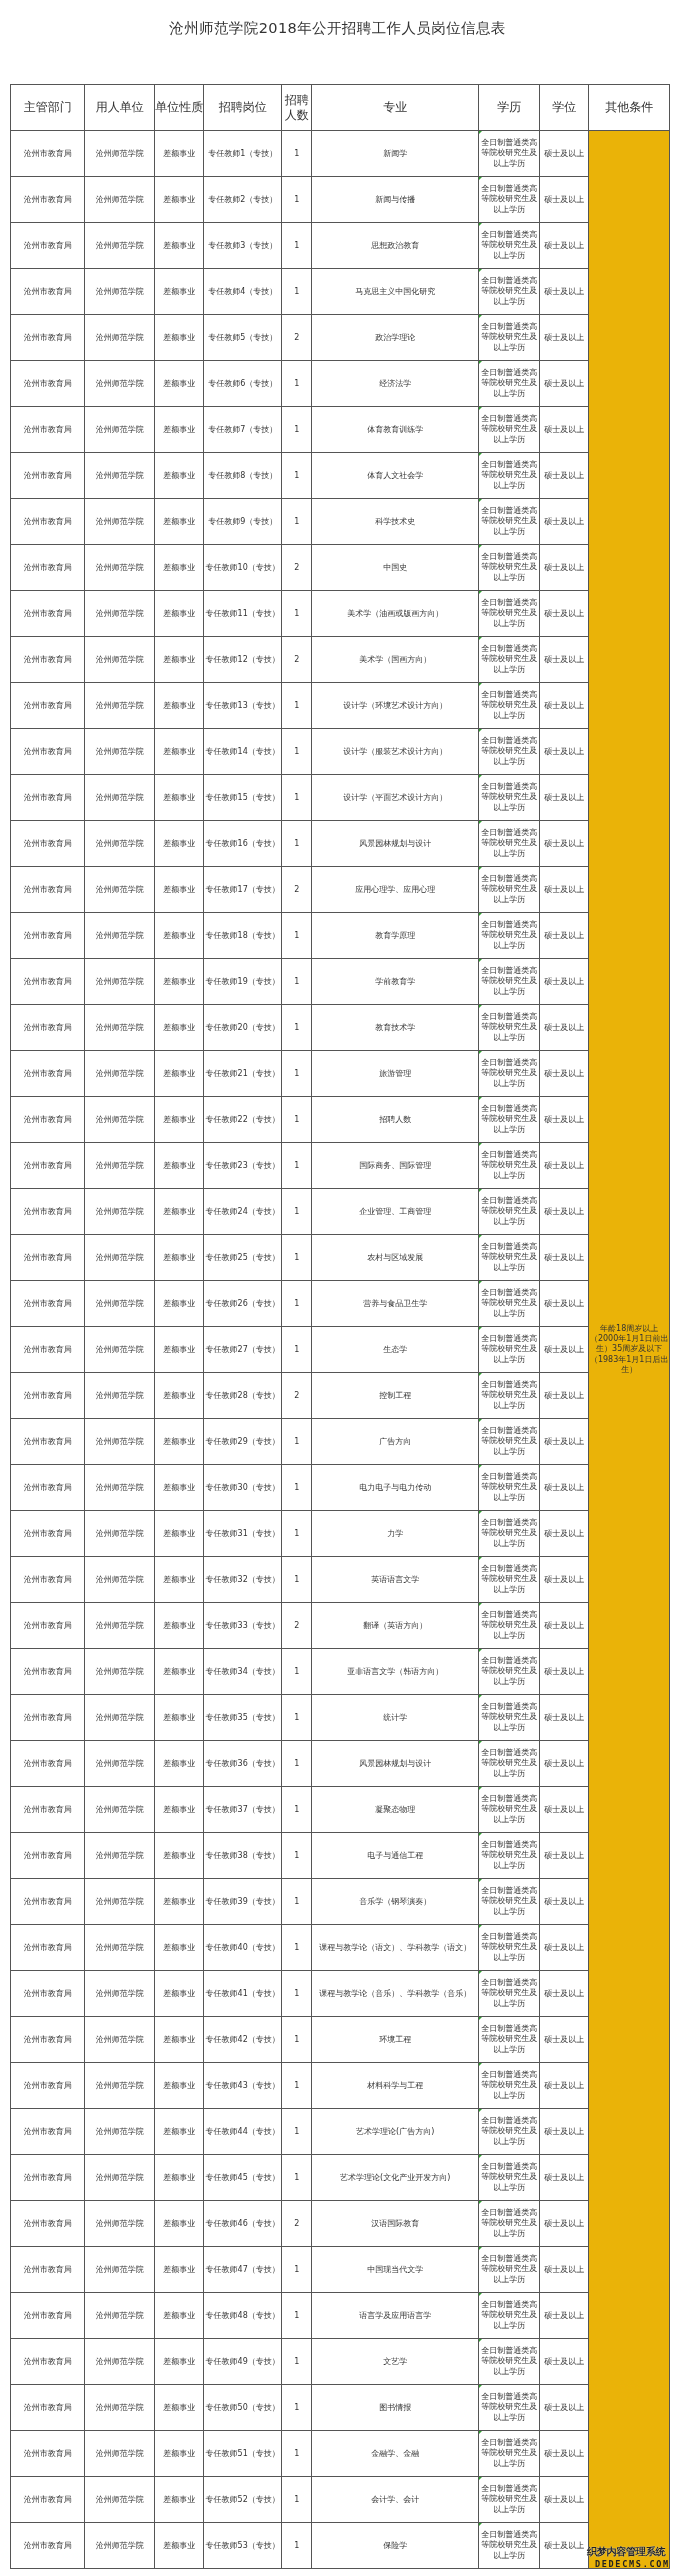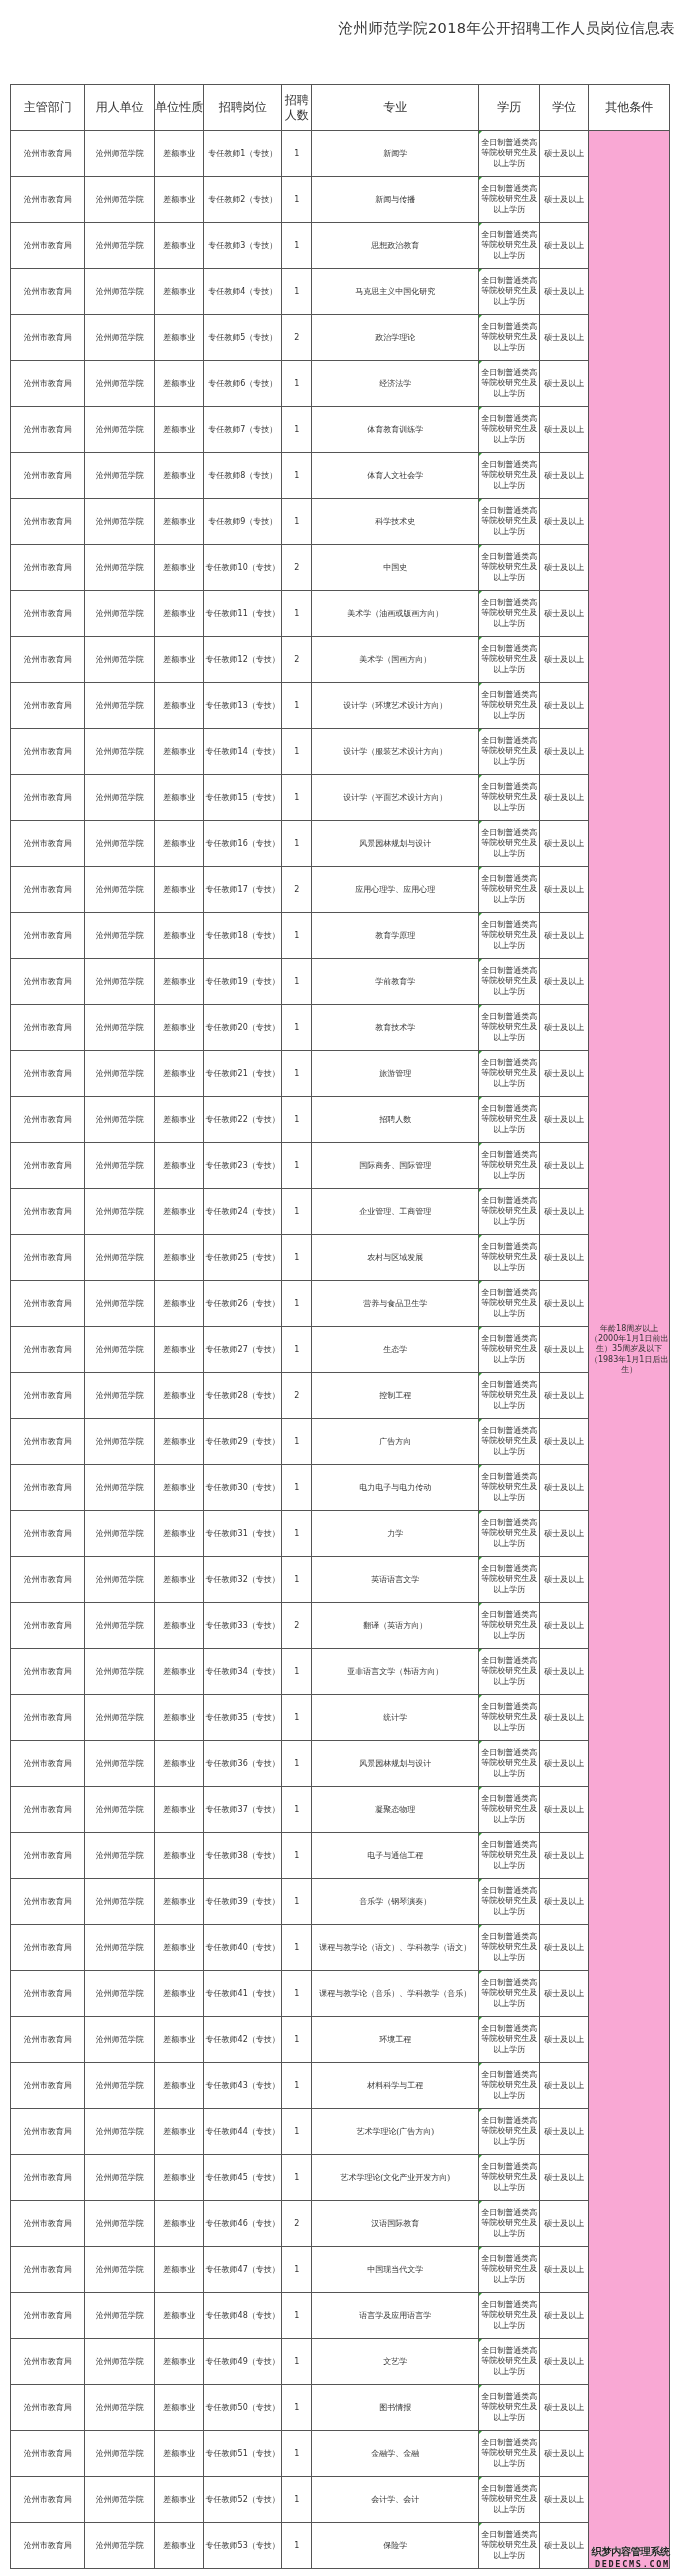--- a/index.html
+++ b/index.html
@@ -1,33 +1,33 @@
 <!DOCTYPE html>
 <html style="font-size:13.6px"><head>
 <meta charset="utf-8">
 <style>
   html, body { margin:0; padding:0; background:#ffffff; }
   body { width:675px; height:2576px; position:relative; overflow:hidden;
          font-family:"DejaVu Sans", "Liberation Sans", sans-serif; color:#222; }
-  .title { position:absolute; top:19px; left:0; width:675px; text-align:right;
+  .title { position:absolute; top:19px; left:0; width:675px; text-align:center;
            font-size:14.5px; color:#333; letter-spacing:0.4px; }
   table.jobs { position:absolute; top:55px; left:10.2px; width:659px;
                border-collapse:collapse; table-layout:fixed;margin-top:29px; }
   table.jobs th, table.jobs td { border:0.9px solid #555; text-align:center;
                vertical-align:middle; padding:0; overflow:hidden; }
   table.jobs th { height:45px; font-size:12px; font-weight:normal; color:#333; line-height:14.5px; }
   table.jobs td { height:45px; font-size:8px; color:#333; }
   td.count { font-size:9.4px; }
-  td.major { font-size:9px;font-family:Liberation Serif, serif; }
+  td.major { font-size:9px; }
   td.edu { font-size:8px; line-height:10.2px; position:relative; border-left:0.9px solid #3a3;font-family:Liberation Serif, serif; }
   td.edu .flag { position:absolute; top:0; left:0; width:0; height:0;
                  border-top:3.4px solid #2e9e2e; border-right:3.4px solid transparent; }
   td.degree { font-size:8px; }
-  td.other { font-size:7.7px; line-height:10.2px; vertical-align:middle; padding:0 2.6px; background:#f9a8d4; }
-  .watermark { position:absolute; top:2545px; right:5.1px; text-align:right; }
+  td.other { font-size:7.7px; line-height:10.2px; vertical-align:middle; padding:0 2.6px; background:#eab308; }
+  .watermark { position:absolute; top:2545px; right:5.1px; text-align:left; }
   .wm1 { font-size:10.2px; font-weight:bold; color:#222; letter-spacing:-0.4px;
          text-shadow:0 0 0.9px #fff; }
   .wm2 { font-size:8.5px; font-weight:bold; color:#222; letter-spacing:1.7px;
          font-family:"DejaVu Sans Mono", monospace;margin-left:8px; }
 </style>
 </head>
 <body>
 
 <div class="title">沧州师范学院2018年公开招聘工作人员岗位信息表</div>
 

